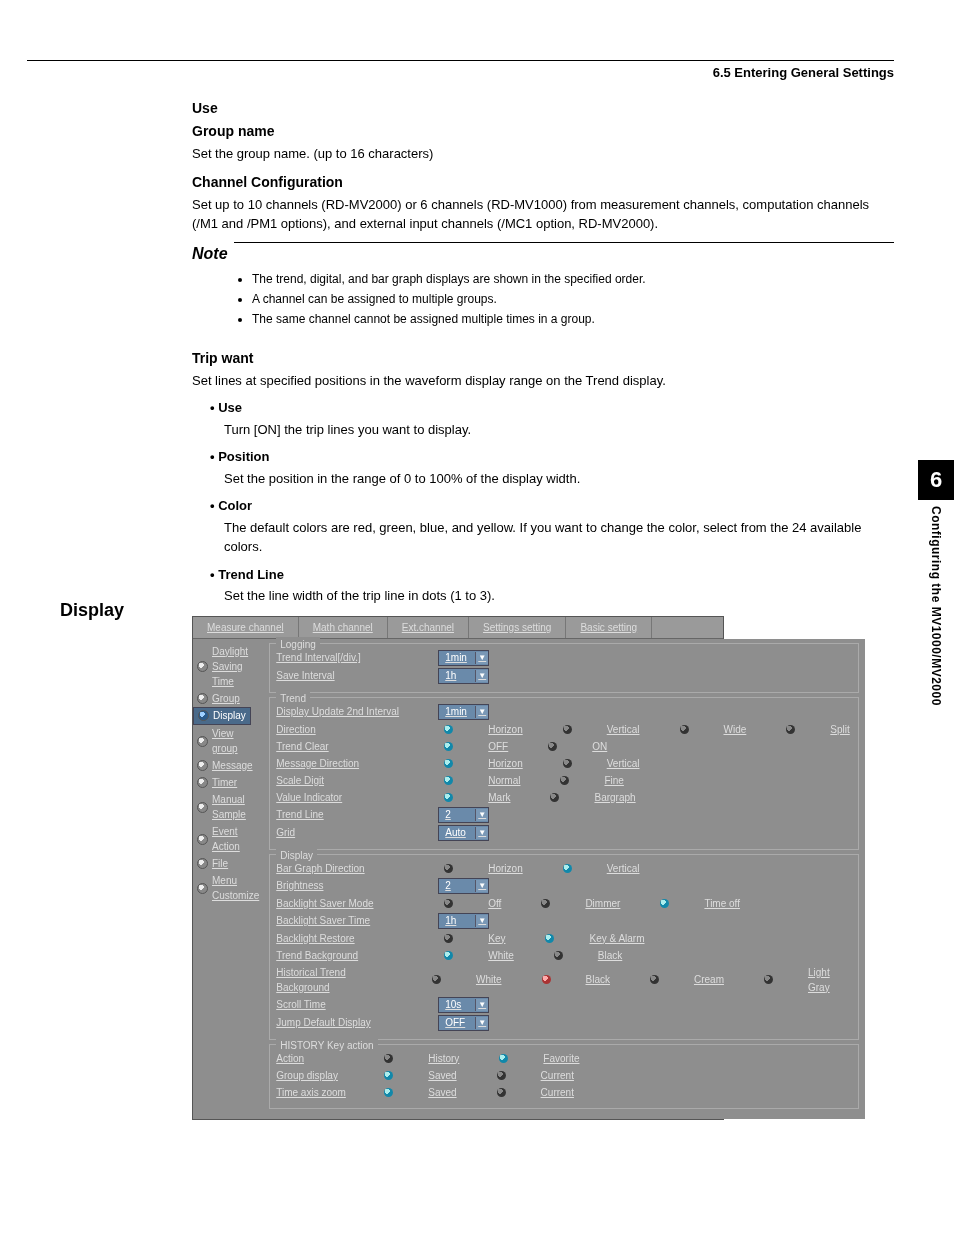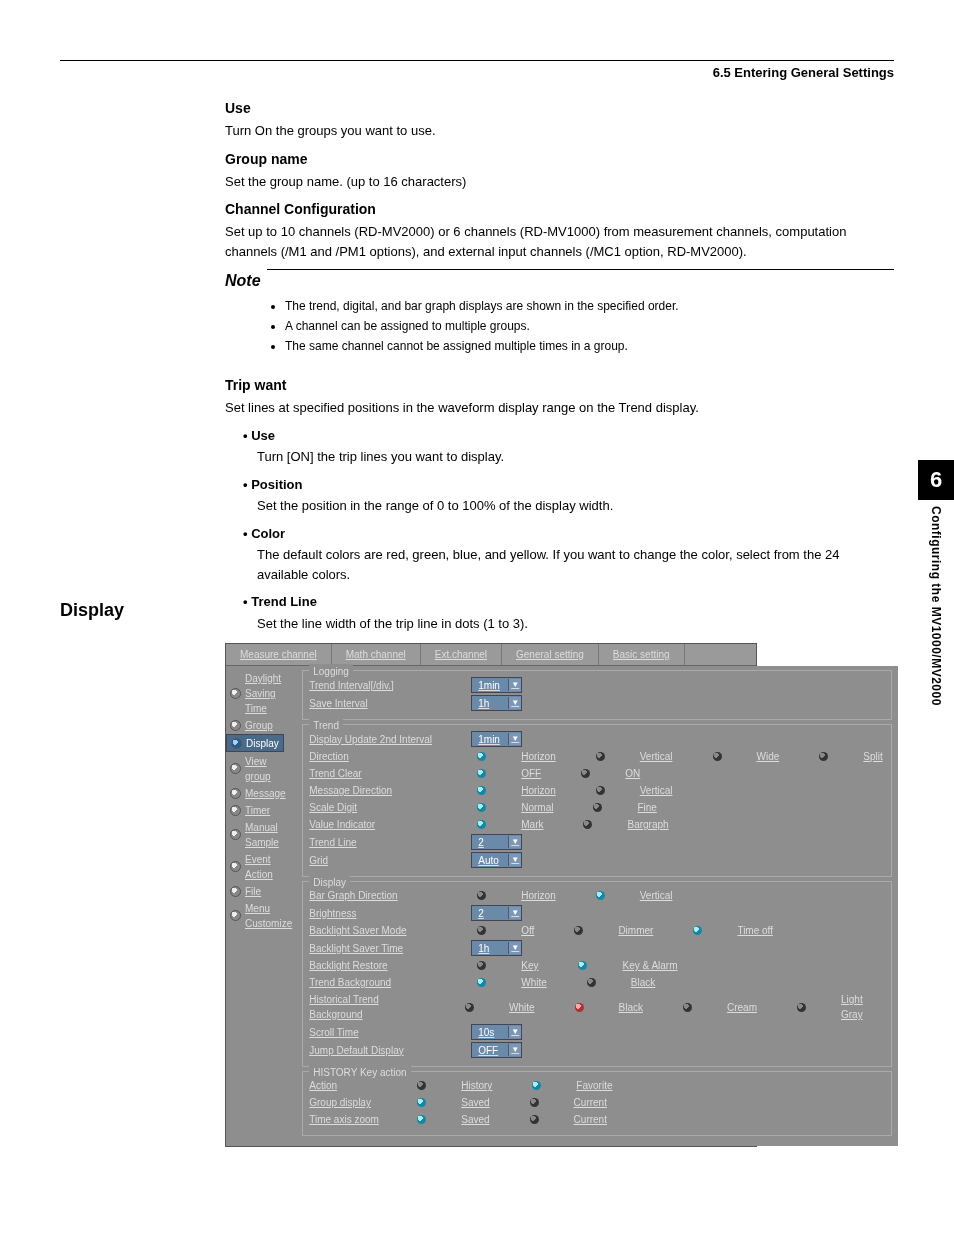--- a/index.html
+++ b/index.html
@@ -4,21 +4,21 @@
 <style>
   body {
     margin: 0;
     font-family: Arial, Helvetica, sans-serif;
     font-size: 13px;
     color: #000;
     background: #fff;
     width: 954px;
   }
   .page {
-    padding: 60px 60px 40px 60px;
+    padding: 60px 60px 40px 27px;
     position: relative;
   }
   .header-line {
     border-top: 1px solid #000;
     margin-bottom: 4px;
   }
   .section-header {
     text-align: right;
     font-weight: bold;
     font-size: 13px;
@@ -224,21 +224,20 @@
 </style>
 </head>
 <body>
 
 <div class="page">
   <div class="header-line"></div>
   <div class="section-header">6.5  Entering General Settings</div>
 
   <div class="content">
     <div class="h-bold">Use</div>
-    <div class="para">Turn On the groups you want to use.</div>
 
     <div class="h-bold">Group name</div>
     <div class="para">Set the group name. (up to 16 characters)</div>
 
     <div class="h-bold">Channel Configuration</div>
     <div class="para">Set up to 10 channels (RD-MV2000) or 6 channels (RD-MV1000) from measurement channels, computation channels (/M1 and /PM1 options), and external input channels (/MC1 option, RD-MV2000).</div>
 
     <div class="note-wrap">
       <div class="note-line-row">
         <span class="note-label">Note</span>
@@ -268,21 +267,21 @@
 
   <div class="left-title" style="top:600px">Display</div>
 
   <div class="content">
 
     <div class="app">
       <div class="app-tabs">
         <div class="app-tab">Measure channel</div>
         <div class="app-tab">Math channel</div>
         <div class="app-tab">Ext.channel</div>
-        <div class="app-tab">General setting</div>
+        <div class="app-tab">Settings setting</div>
         <div class="app-tab">Basic setting</div>
       </div>
       <div class="app-body">
         <div class="app-side">
           <div class="side-item">
               <span class="radio-icon"></span>
               <span>Daylight Saving Time</span>
             </div>
           <div class="side-item">
               <span class="radio-icon"></span>

